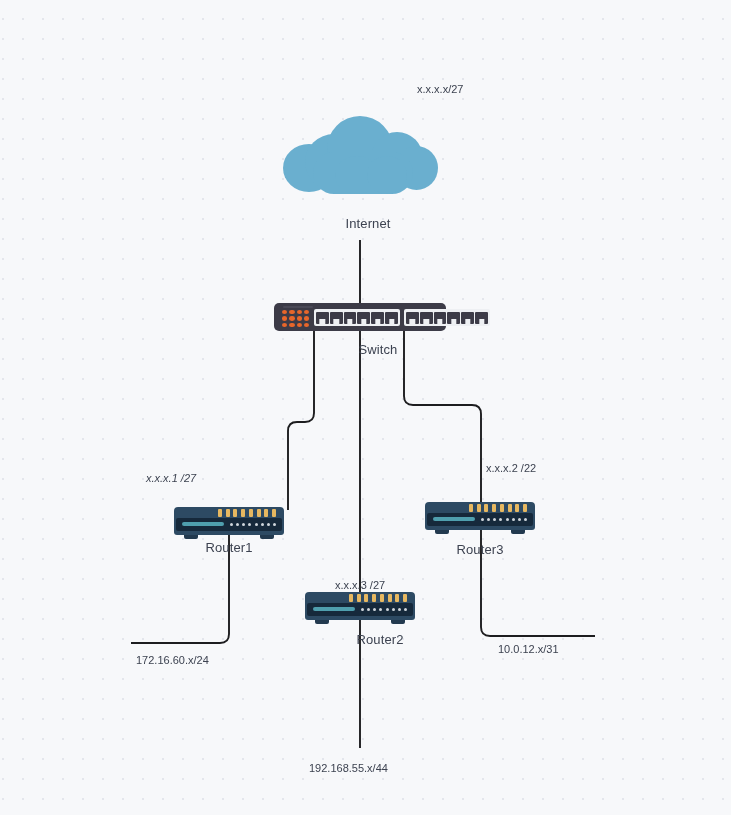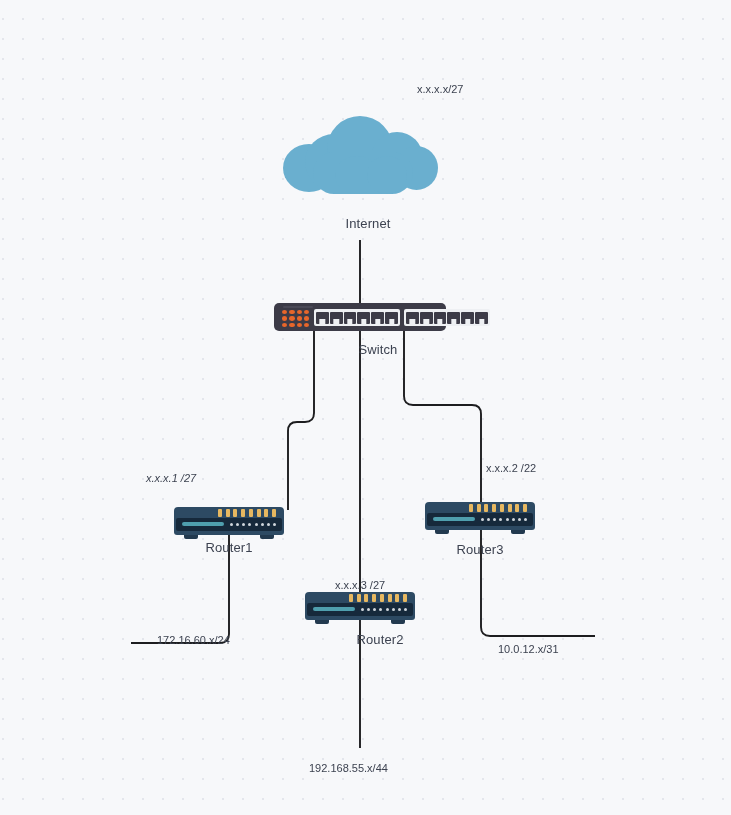--- a/index.html
+++ b/index.html
@@ -204,21 +204,21 @@
   .elabel {
     position: absolute;
     font-size: 11px;
     color: #3c4250;
     white-space: nowrap;
   }
   #lbl-wan     { left: 417px; top: 83px; }
   #lbl-r1      { left: 146px; top: 472px; font-style: italic; }
   #lbl-r3      { left: 486px; top: 462px; }
   #lbl-r2      { left: 335px; top: 563px; margin-top: 16px; }
-  #lbl-lan1    { left: 136px; top: 634px; margin-left: 21px; }
+  #lbl-lan1    { left: 136px; top: 654px; }
   #lbl-lan3    { left: 498px; top: 643px; }
   #lbl-lan2    { left: 309px; top: 762px; }
 </style>
 </head>
 <body>
 
 <div id="canvas">
 
   <svg class="edges" viewBox="0 0 731 815" width="731" height="815">
     <g fill="none" stroke="#1d1d1f" stroke-width="1.9" stroke-linecap="butt">

